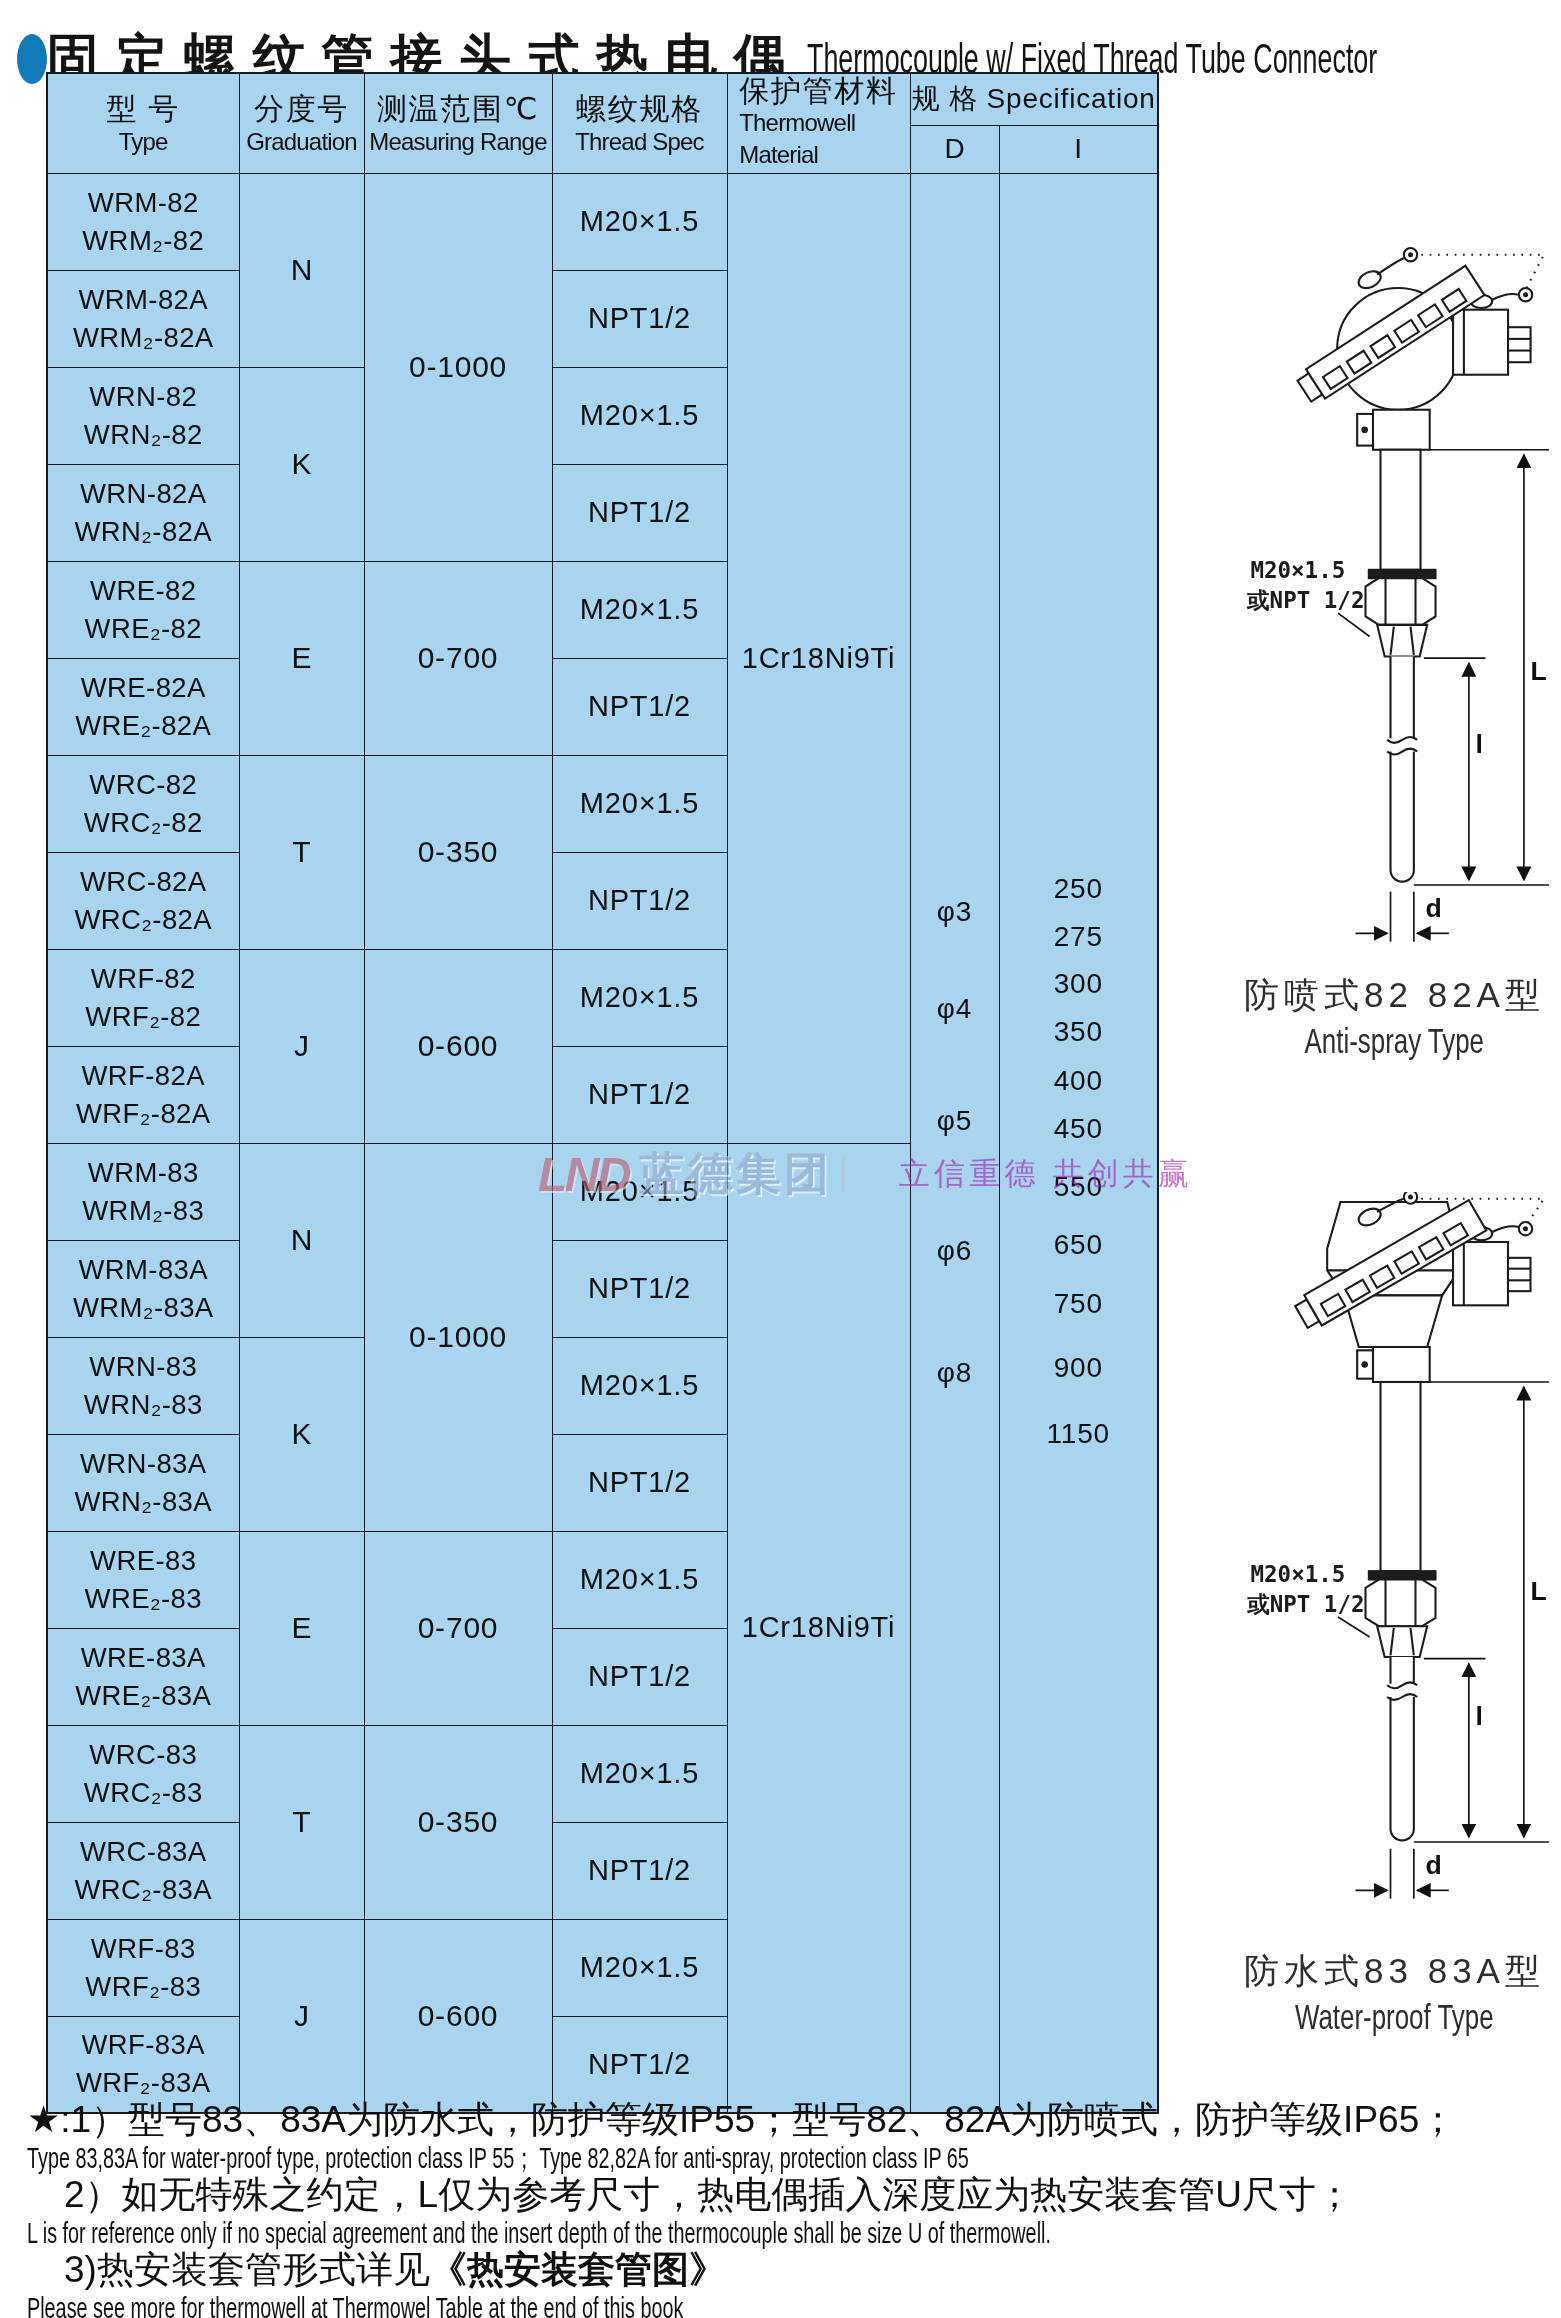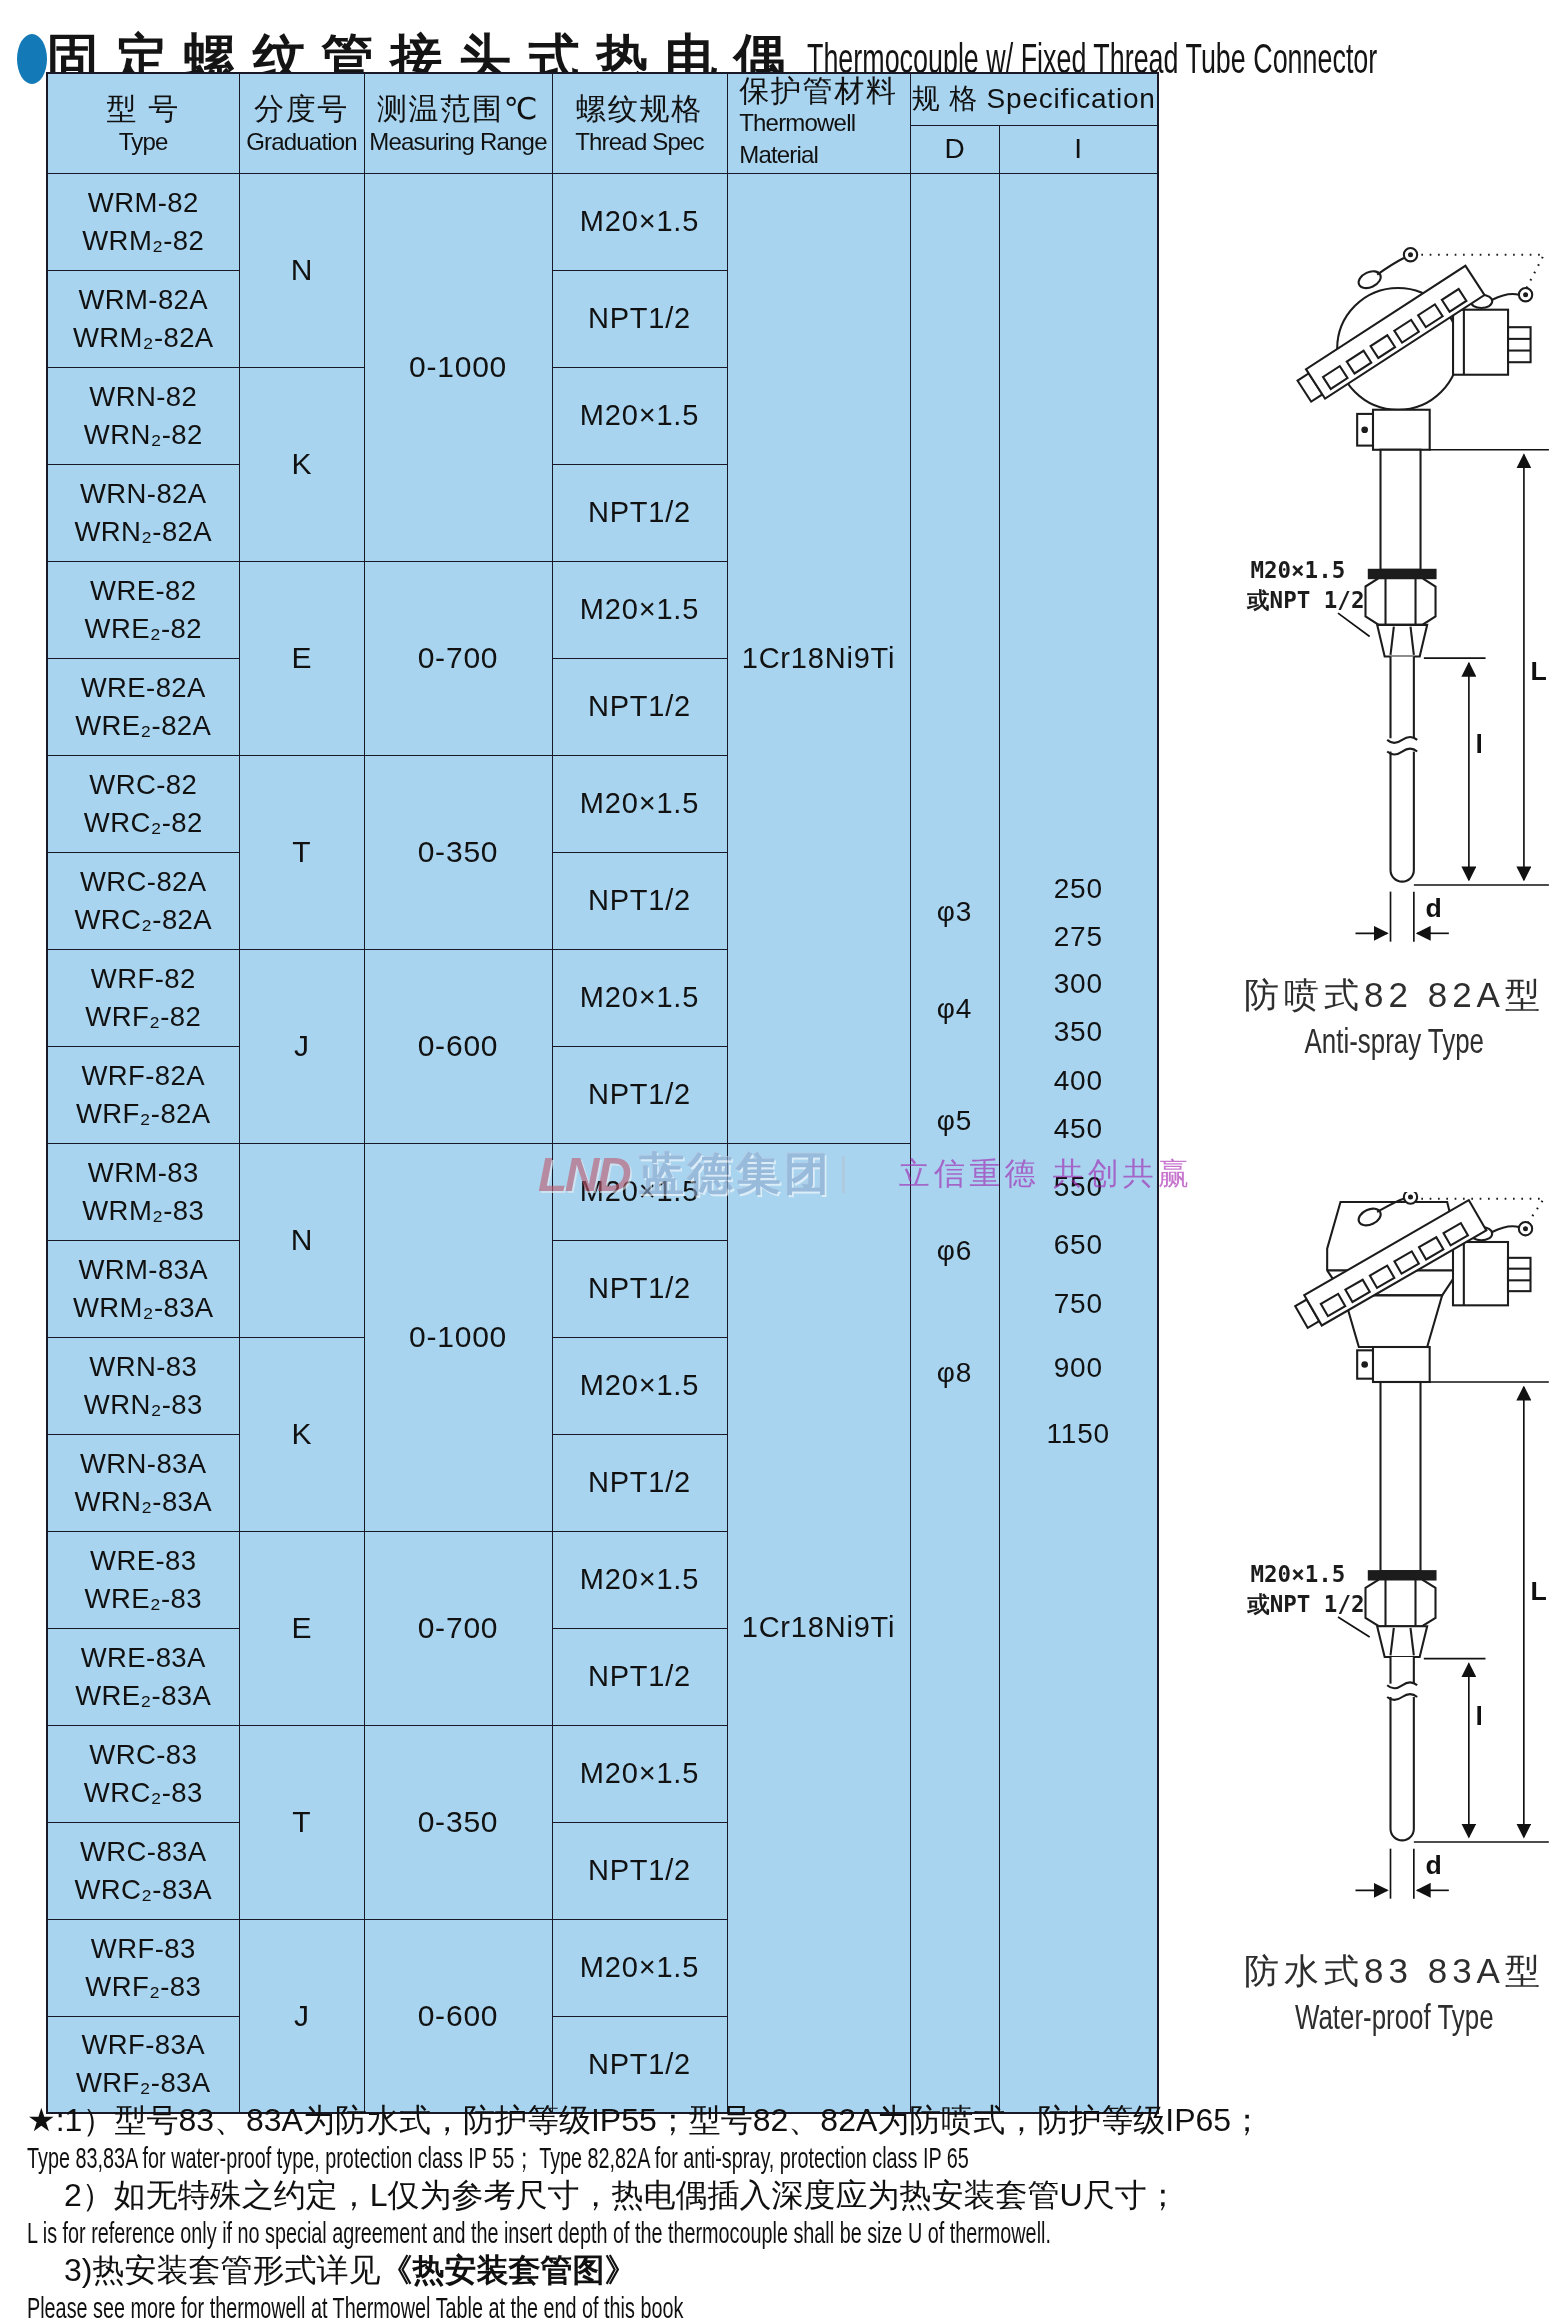--- a/index.html
+++ b/index.html
@@ -46,21 +46,21 @@
   .wm-slogan{font-size:31px;color:#a21caf;letter-spacing:4.2px;margin-left:44px;}
   
   .drawing{position:absolute;}
   svg text.thr{font-family:"DejaVu Sans Mono","Liberation Mono",monospace;font-size:27px;font-weight:bold;fill:#1c1c1c;}
   svg text.dim{font-size:32px;font-weight:bold;fill:#111;}
   .caption{position:absolute;width:367px;text-align:center;color:#2e2e2e;}
   .cap-zh{display:block;font-size:35px;letter-spacing:5px;line-height:45px;}
   .cap-en{display:inline-block;font-size:35px;transform:scaleX(0.74);transform-origin:center;line-height:47px;white-space:nowrap;}
   
   .notes{position:absolute;left:27px;top:2101px;width:1526px;}
-  .note-zh{font-size:32px;line-height:38px;color:#101010;white-space:nowrap;}
+  .note-zh{font-size:37px;line-height:38px;color:#101010;white-space:nowrap;}
   .note-en{font-size:30px;line-height:37px;color:#101010;white-space:nowrap;display:inline-block;transform:scaleX(0.66);transform-origin:left center;}
   .ind{padding-left:37px;}
   .bold{font-weight:bold;}
 </style>
 </head>
 <body>
 
 <div class="title">
   <span class="dot"></span>
   <span class="title-zh">固定螺纹管接头式热电偶</span>

